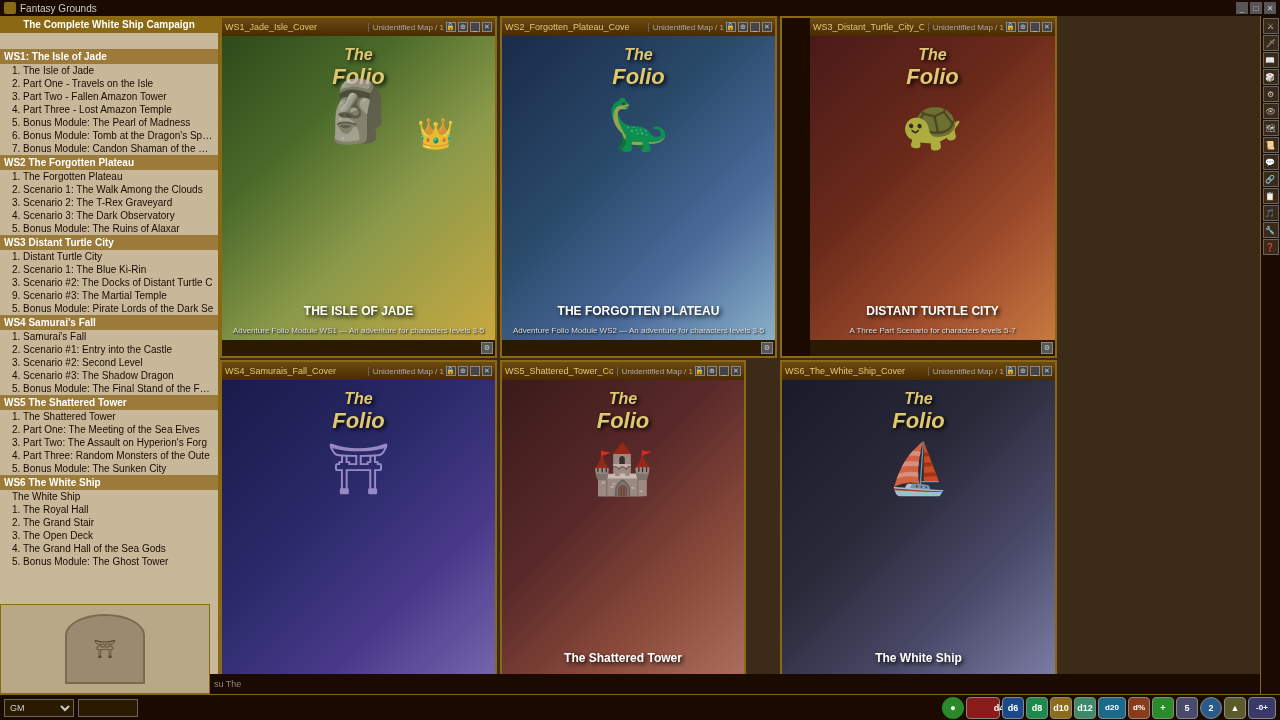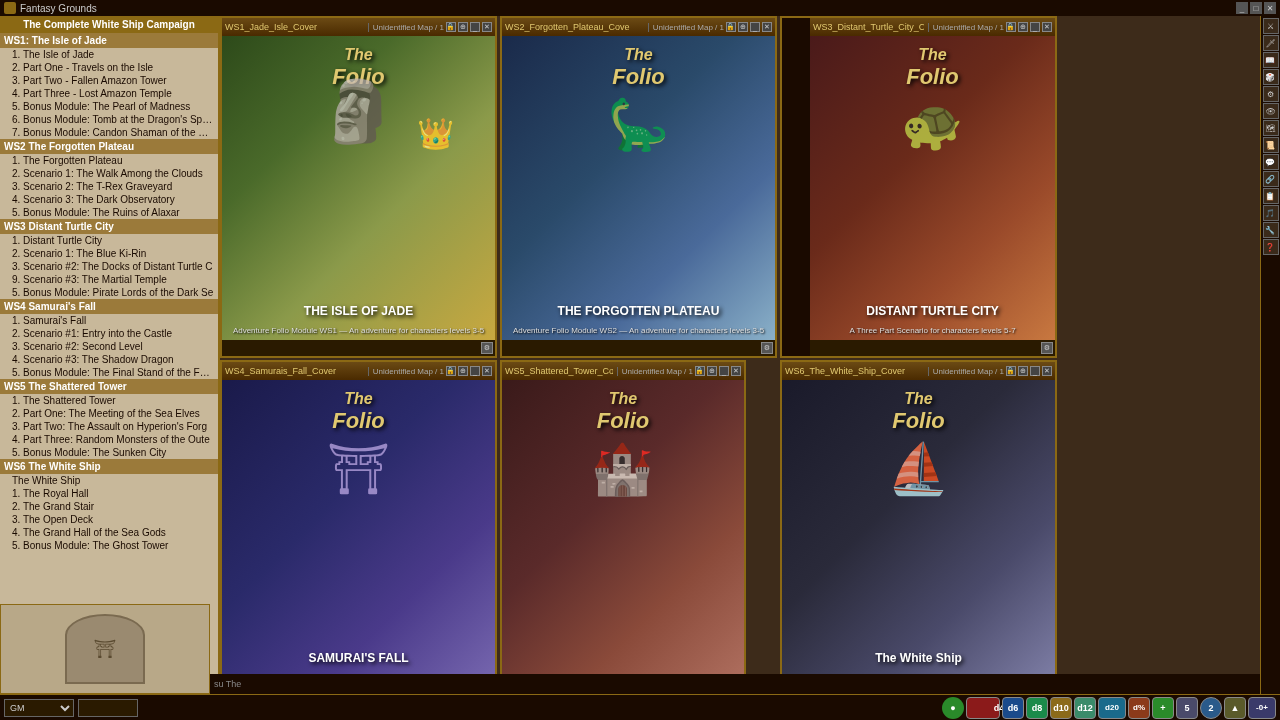--- a/index.html
+++ b/index.html
@@ -62,20 +62,21 @@
     }
 
     
     .sidebar {
       width: 220px;
       background: #c8b89a;
       border-right: 2px solid #8b6914;
       display: flex;
       flex-direction: column;
       position: relative;
+      gap: 16px;
     }
 
     .sidebar-header {
       background: #8b6914;
       color: #fff;
       padding: 3px 6px;
       font-weight: bold;
       font-size: 10px;
       text-align: center;
     }
@@ -539,21 +540,20 @@
         <div style="font-size:8px;color:#aaa;border-left:1px solid #666;padding-left:4px;margin-left:2px;">Unidentified Map / 1</div>
         <div class="window-corner-btn">🔒</div>
         <div class="window-corner-btn">⊕</div>
         <div class="window-corner-btn">_</div>
         <div class="window-corner-btn">✕</div>
       </div>
       <div class="img-window-content">
         <div class="book-cover cover-ws4">
           <div class="cover-folio-text">The<br><span style="font-size:22px;font-style:italic">Folio</span></div>
           <div style="position:absolute;top:60px;left:50%;transform:translateX(-50%);color:rgba(180,160,220,0.8);font-size:50px;">⛩</div>
-          <div class="cover-title">SAMURAI'S FALL</div>
           <div class="cover-subtitle">Adventure Folio Module WS4 — An adventure for characters levels 5-8</div>
         </div>
       </div>
       <div class="img-window-footer">
         <div class="footer-icon">⚙</div>
       </div>
     </div>
 
     <div class="img-window" style="top:344px; left:280px; width:246px; height:345px;">
       <div class="img-window-titlebar">
@@ -561,20 +561,21 @@
         <div style="font-size:8px;color:#aaa;border-left:1px solid #666;padding-left:4px;margin-left:2px;">Unidentified Map / 1</div>
         <div class="window-corner-btn">🔒</div>
         <div class="window-corner-btn">⊕</div>
         <div class="window-corner-btn">_</div>
         <div class="window-corner-btn">✕</div>
       </div>
       <div class="img-window-content">
         <div class="book-cover cover-ws5">
           <div class="cover-folio-text">The<br><span style="font-size:22px;font-style:italic">Folio</span></div>
           <div style="position:absolute;top:60px;left:50%;transform:translateX(-50%);color:rgba(200,120,100,0.8);font-size:50px;">🏰</div>
+          <div class="cover-title">The Shattered Tower</div>
           <div class="cover-subtitle">Adventure Folio Module WS5</div>
         </div>
       </div>
       <div class="img-window-footer">
         <div class="footer-icon">⚙</div>
       </div>
     </div>
 
     <div class="img-window" style="top:344px; left:560px; width:277px; height:345px;">
       <div class="img-window-titlebar">

